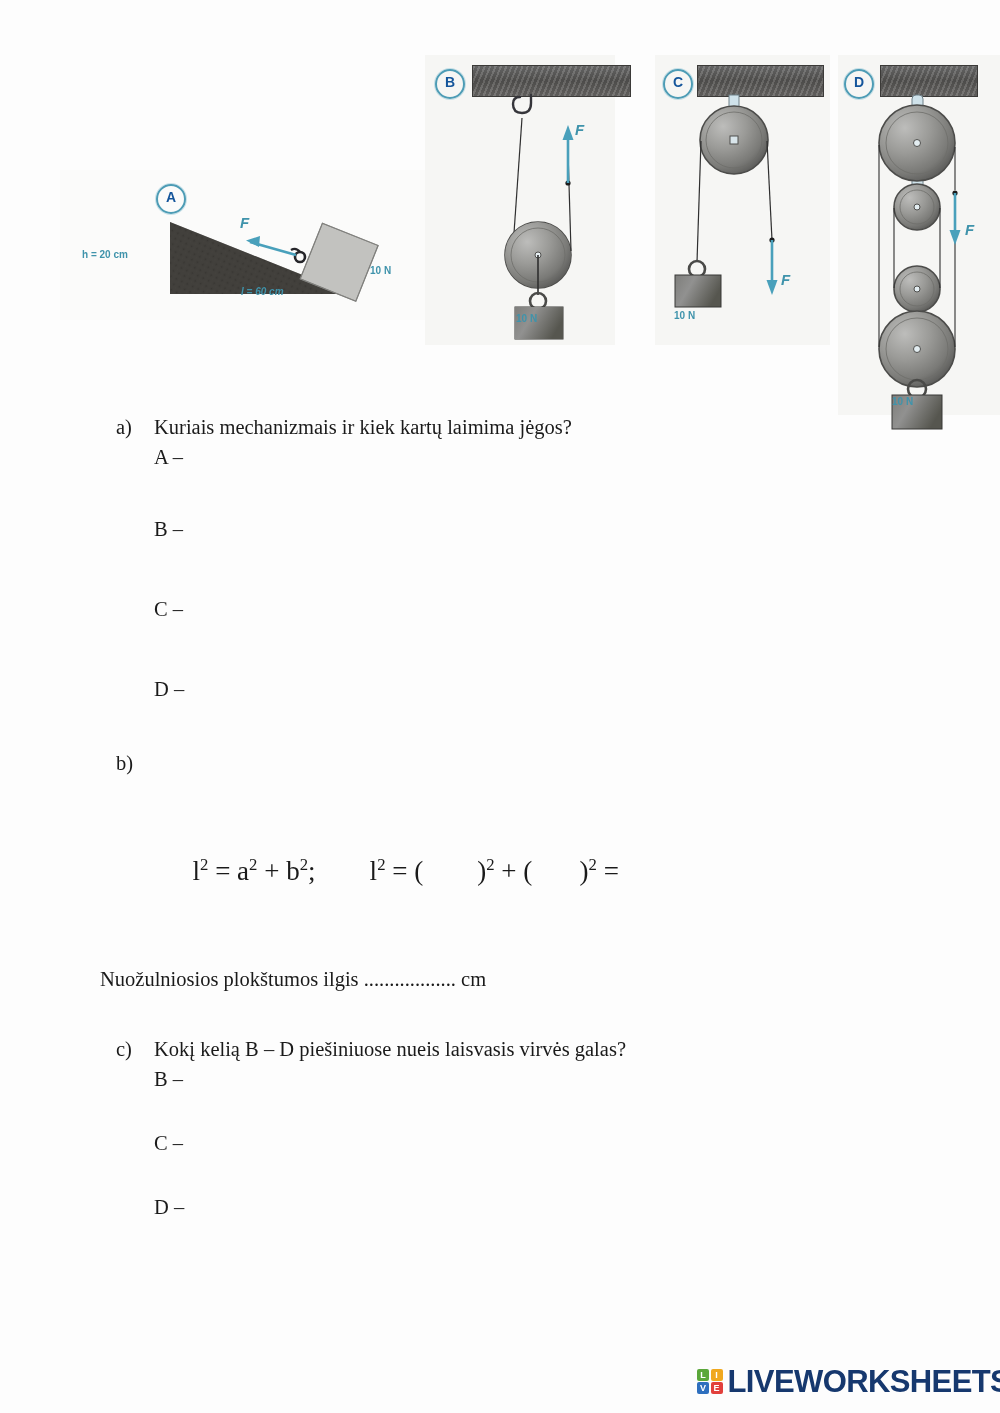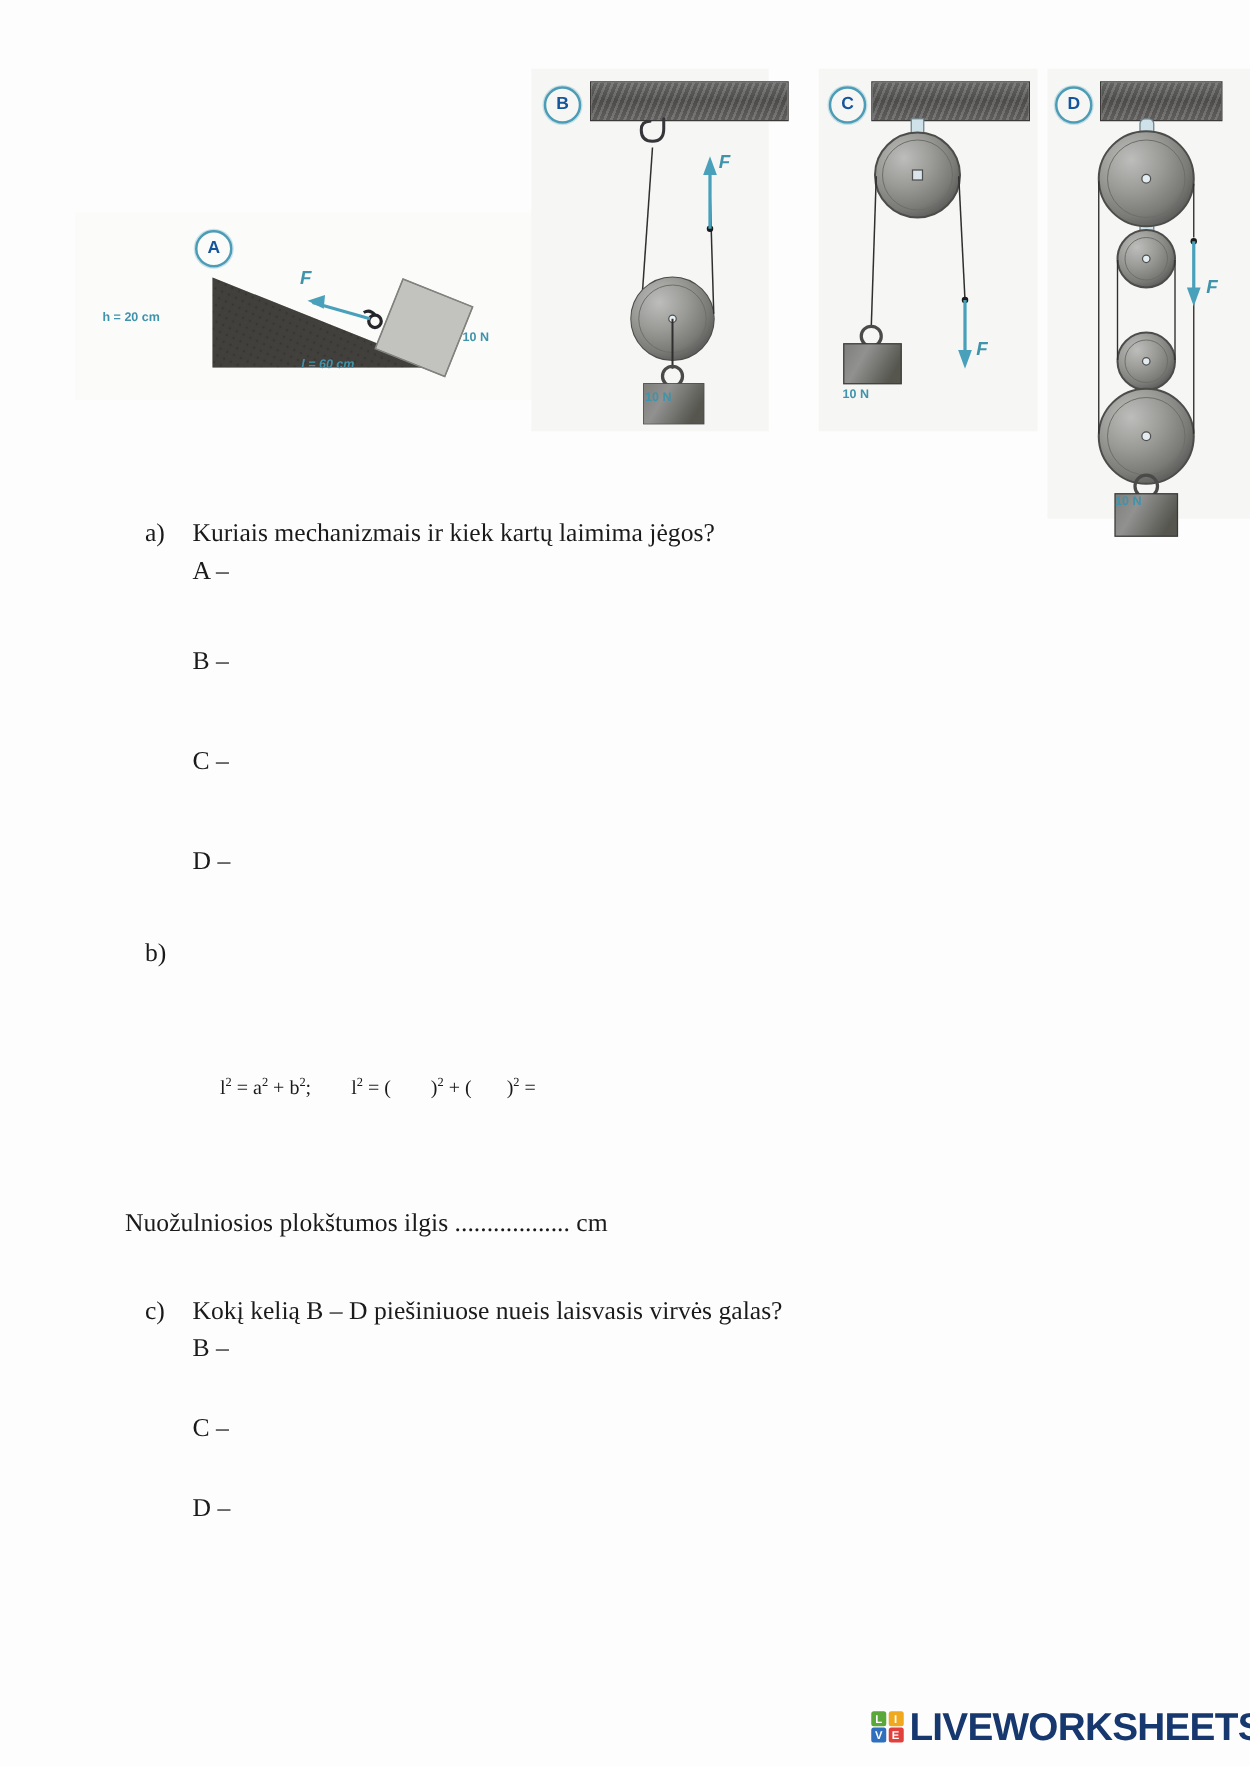--- a/index.html
+++ b/index.html
@@ -113,21 +113,21 @@
     font-size: 20.5px;
     line-height: 30px;
     padding-left: 154px;
   }
   .sub-line {
     font-size: 20.5px;
     line-height: 30px;
     padding-left: 100px;
   }
   .formula {
-    font-size: 16px;
+    font-size: 27px;
     line-height: 30px;
     padding-left: 152px;
     white-space: pre;
   }
   sup { font-size: 0.62em; vertical-align: super; line-height: 0; }
 
   .sp-a1 { height: 42px; }
   .sp-a2 { height: 50px; }
   .sp-a3 { height: 50px; }
   .sp-b  { height: 44px; }

